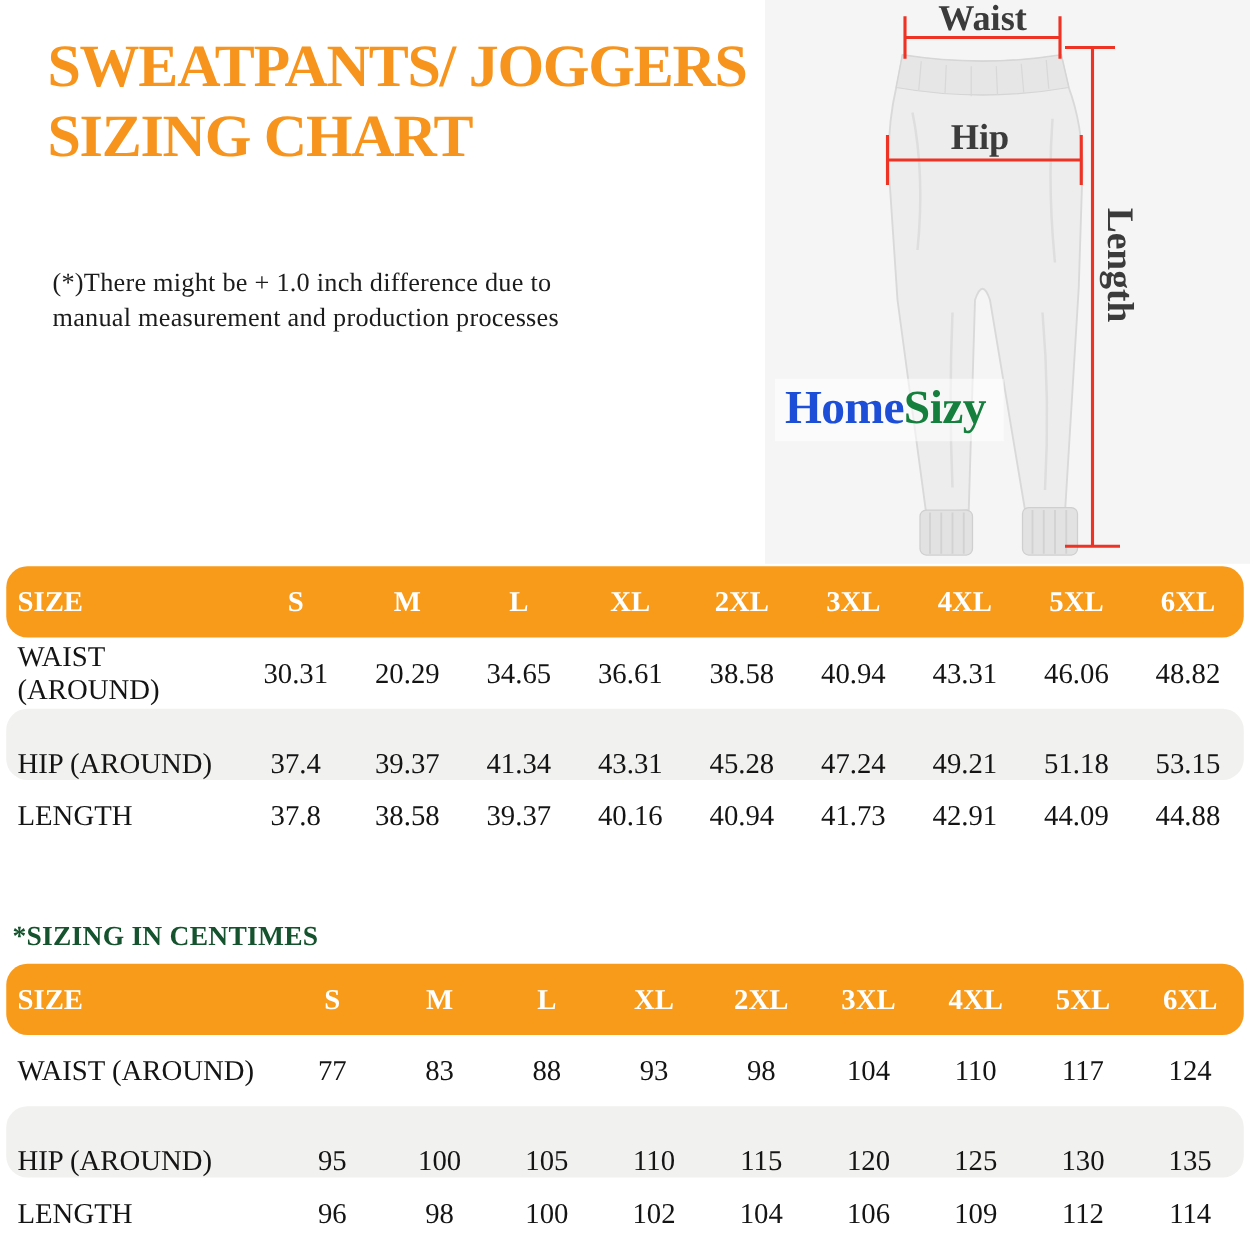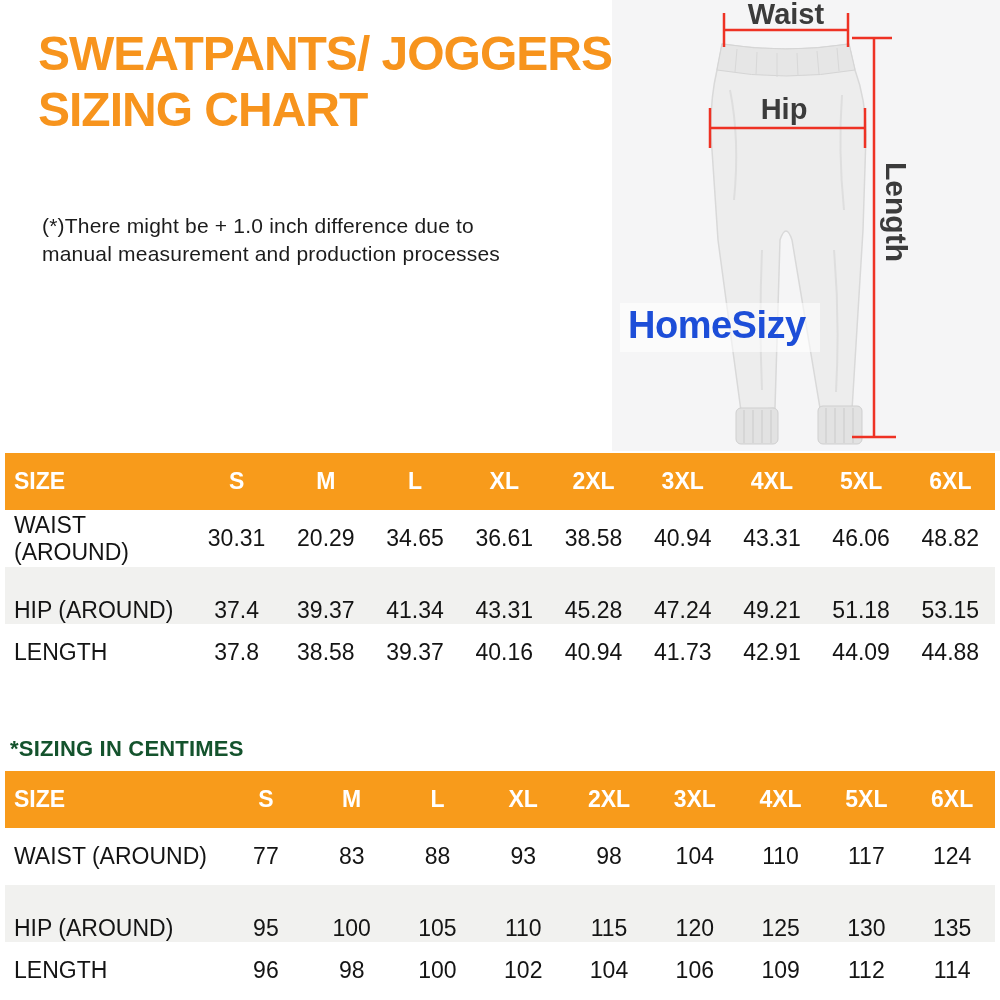--- a/index.html
+++ b/index.html
@@ -1,18 +1,18 @@
 <!DOCTYPE html>
 <html><head>
 <meta charset="utf-8">
 <style>
   html,body{margin:0;padding:0;background:#fff;}
   .canvas{
     position:relative;width:1000px;height:1000px;background:#fff;overflow:hidden;
-    font-family:Liberation Sans, sans-serif;
+    font-family:Liberation Serif, serif;
   }
   
   .title{
     position:absolute;left:38px;top:26px;width:600px;
     color:#F7941D;font-weight:bold;font-size:48px;line-height:56px;letter-spacing:-1px;
   }
   .disclaimer{
     position:absolute;left:42px;top:192px;width:580px;
     color:#1c1c1c;font-size:21px;line-height:28px;letter-spacing:0.2px;margin-top:20px;
   }
@@ -21,24 +21,24 @@
     position:absolute;left:612px;top:0;width:388px;height:451px;
     background:#f5f5f6;
   }
   .logo{
     position:absolute;left:8px;top:303px;
     background:rgba(255,255,255,0.55);
     padding:1px 14px 5px 8px;
     font-size:38px;font-weight:bold;letter-spacing:-0.5px;white-space:nowrap;
   }
   .logo .p1{color:#1d4ed8;}
-  .logo .p2{color:#1d4ed8;}
+  .logo .p2{color:#15803d;}
   
   .sizing-table{position:absolute;left:5px;width:990px;font-size:23px;color:#141414;}
-  .sizing-table .row{display:flex;height:57px;align-items:center;}
+  .sizing-table .row{display:flex;height:57px;align-items:center;border-radius:17px;}
   .sizing-table .head{background:#F89B1B;color:#ffffff;font-weight:bold;}
   .sizing-table .c0{width:187px;padding-left:9px;text-align:left;box-sizing:border-box;flex:0 0 auto;}
   .sizing-table.t2 .c0{width:218px;}
   .sizing-table .c{flex:1;text-align:center;}
   .sizing-table .stripe{background:#f1f1ef;align-items:flex-end;}
   .cm-heading{
     position:absolute;left:10px;top:736px;
     font-size:22px;font-weight:bold;color:#14532d;letter-spacing:0.2px;
   }
 </style>

